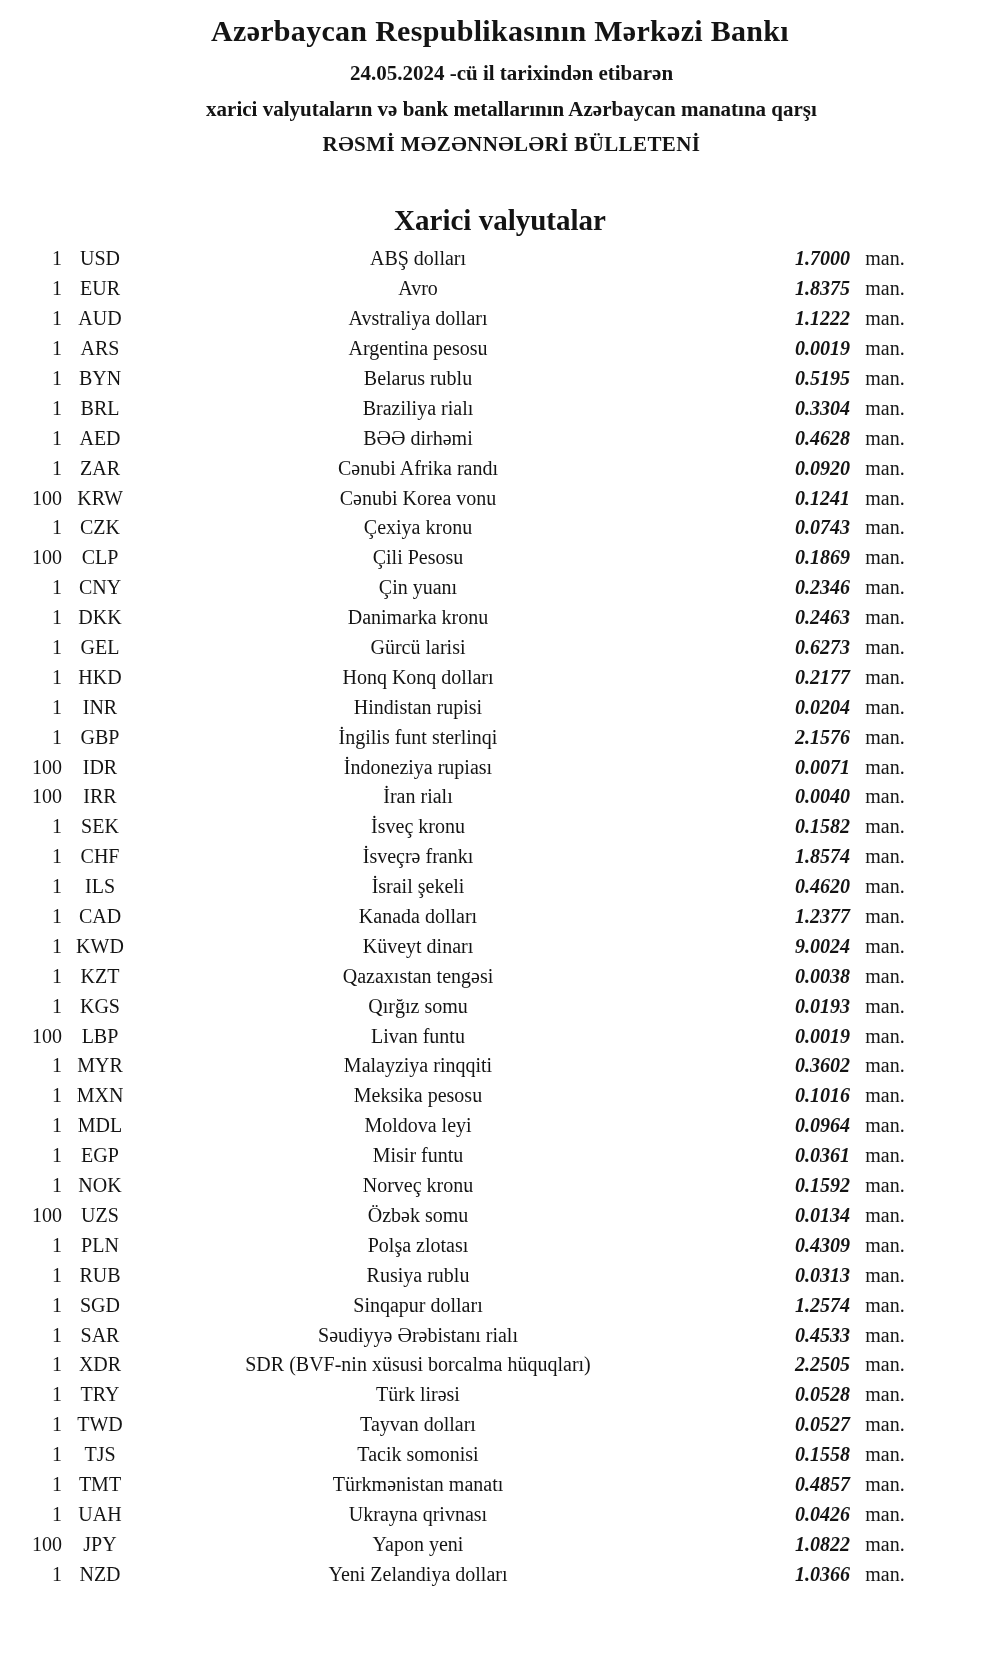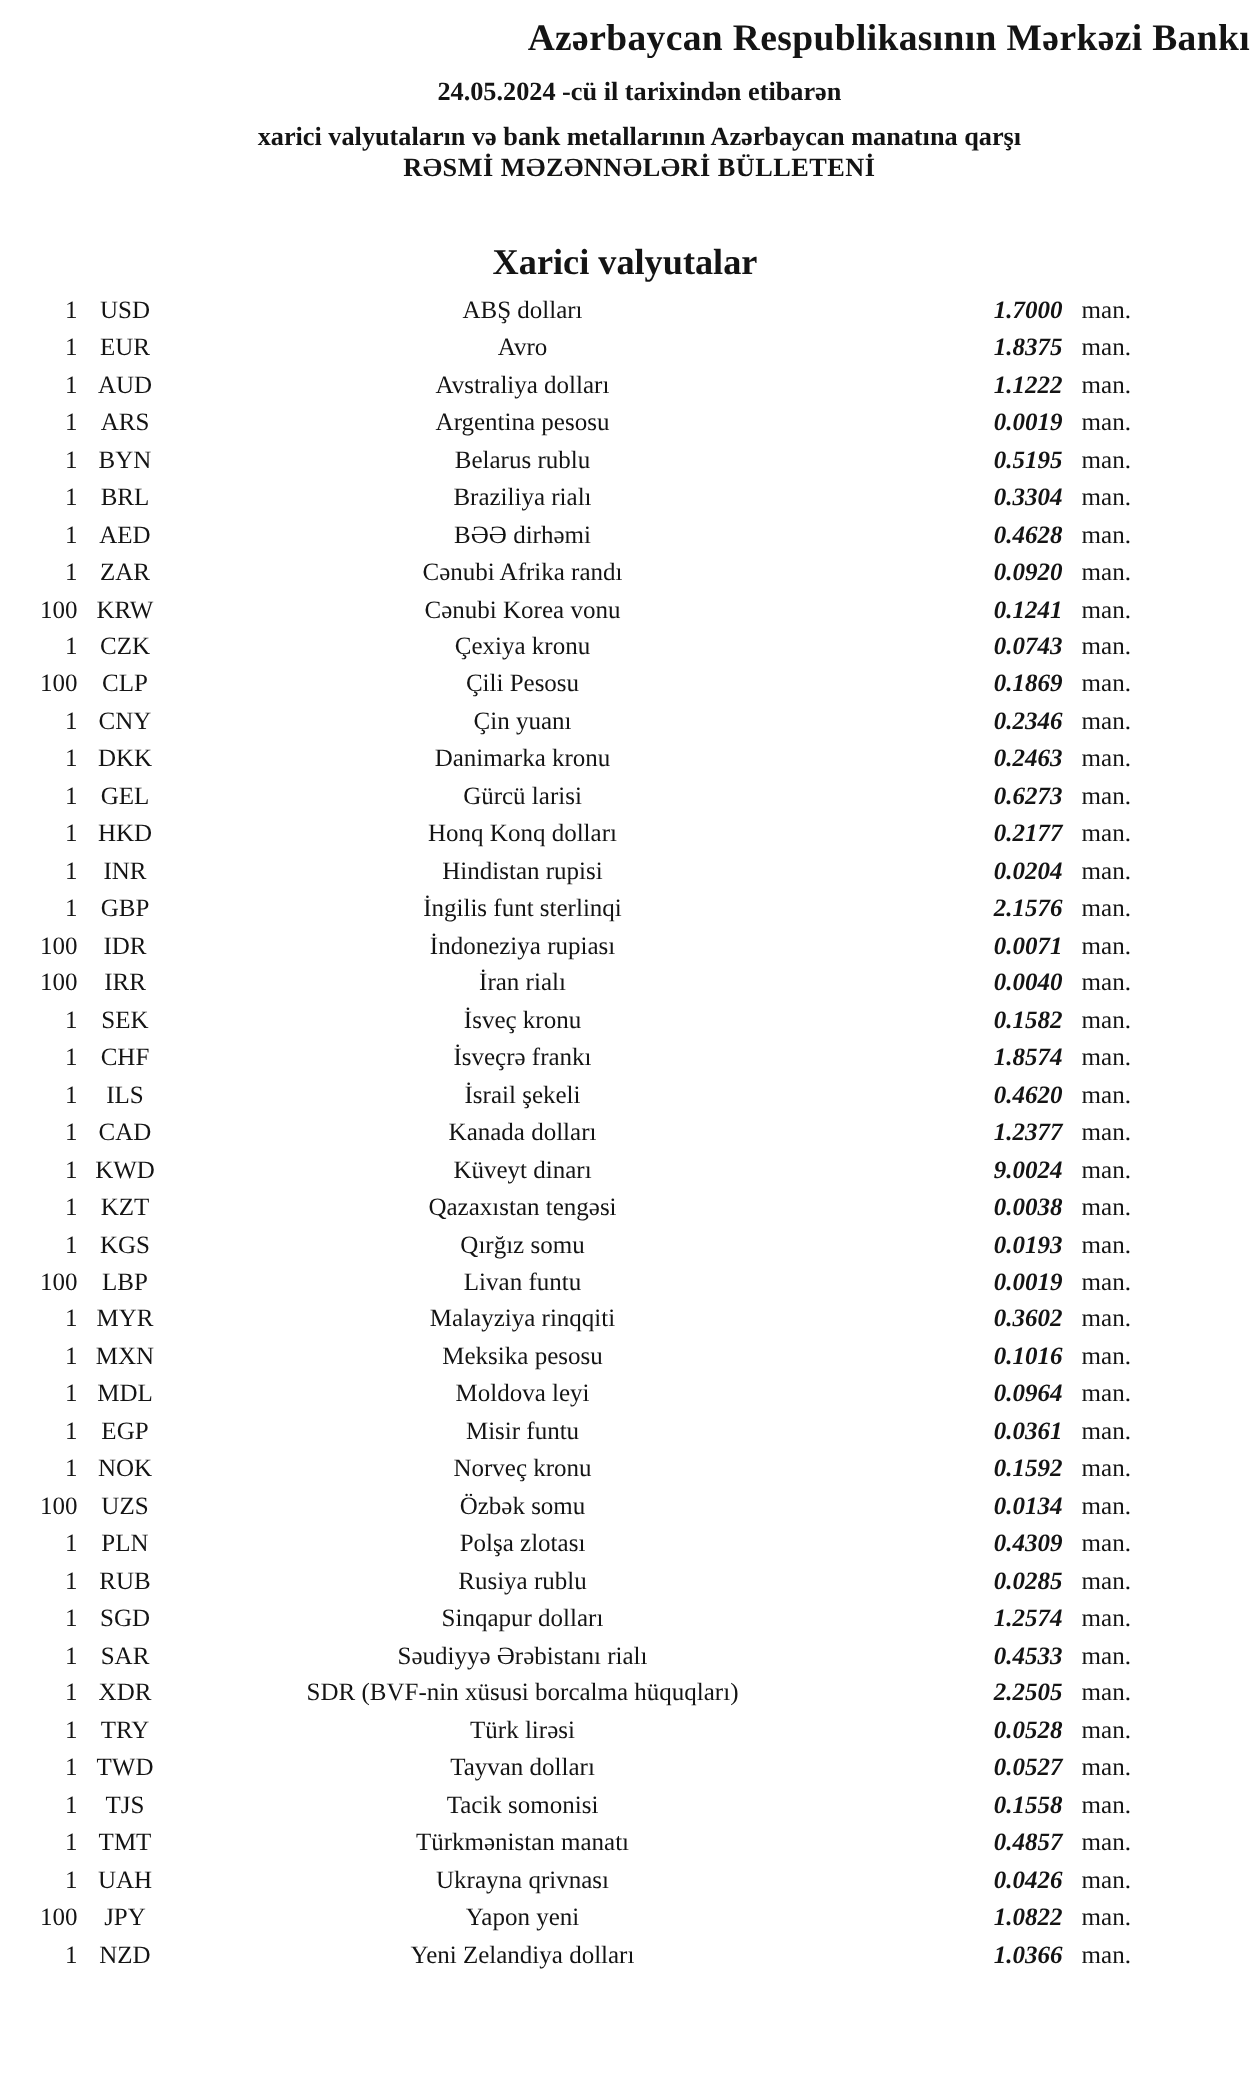--- a/index.html
+++ b/index.html
@@ -9,32 +9,32 @@
     height: 1663px;
     font-family: "Liberation Serif", "DejaVu Serif", serif;
     color: #141414;
     overflow: hidden;
   }
   .page { width: 1000px; padding-top: 14px; }
 
   .doc-title {
     font-size: 30px;
     font-weight: bold;
-    text-align: right;
+    text-align: center;
     letter-spacing: 0.3px;
   }
   .hdr-line {
     font-size: 21px;
     font-weight: bold;
     text-align: center;
     padding-left: 23px;
   }
   .date-line   { margin-top: 13px; }
   .scope-line  { margin-top: 11px; }
-  .bulletin-line { margin-top: 0; letter-spacing: 0.4px; }
+  .bulletin-line { margin-top: 10px; letter-spacing: 0.4px; }
 
   .section-title {
     font-size: 29px;
     font-weight: bold;
     text-align: center;
     margin-top: 47px;
   }
 
   table.rates-table {
     border-collapse: collapse;
@@ -338,21 +338,21 @@
     <td class="code">PLN</td>
     <td class="cname">Polşa zlotası</td>
     <td class="rate">0.4309</td>
     <td class="unit">man.</td>
   </tr>
 
   <tr class="rate-row">
     <td class="qty">1</td>
     <td class="code">RUB</td>
     <td class="cname">Rusiya rublu</td>
-    <td class="rate">0.0285</td>
+    <td class="rate">0.0313</td>
     <td class="unit">man.</td>
   </tr>
 
   <tr class="rate-row">
     <td class="qty">1</td>
     <td class="code">SGD</td>
     <td class="cname">Sinqapur dolları</td>
     <td class="rate">1.2574</td>
     <td class="unit">man.</td>
   </tr>

